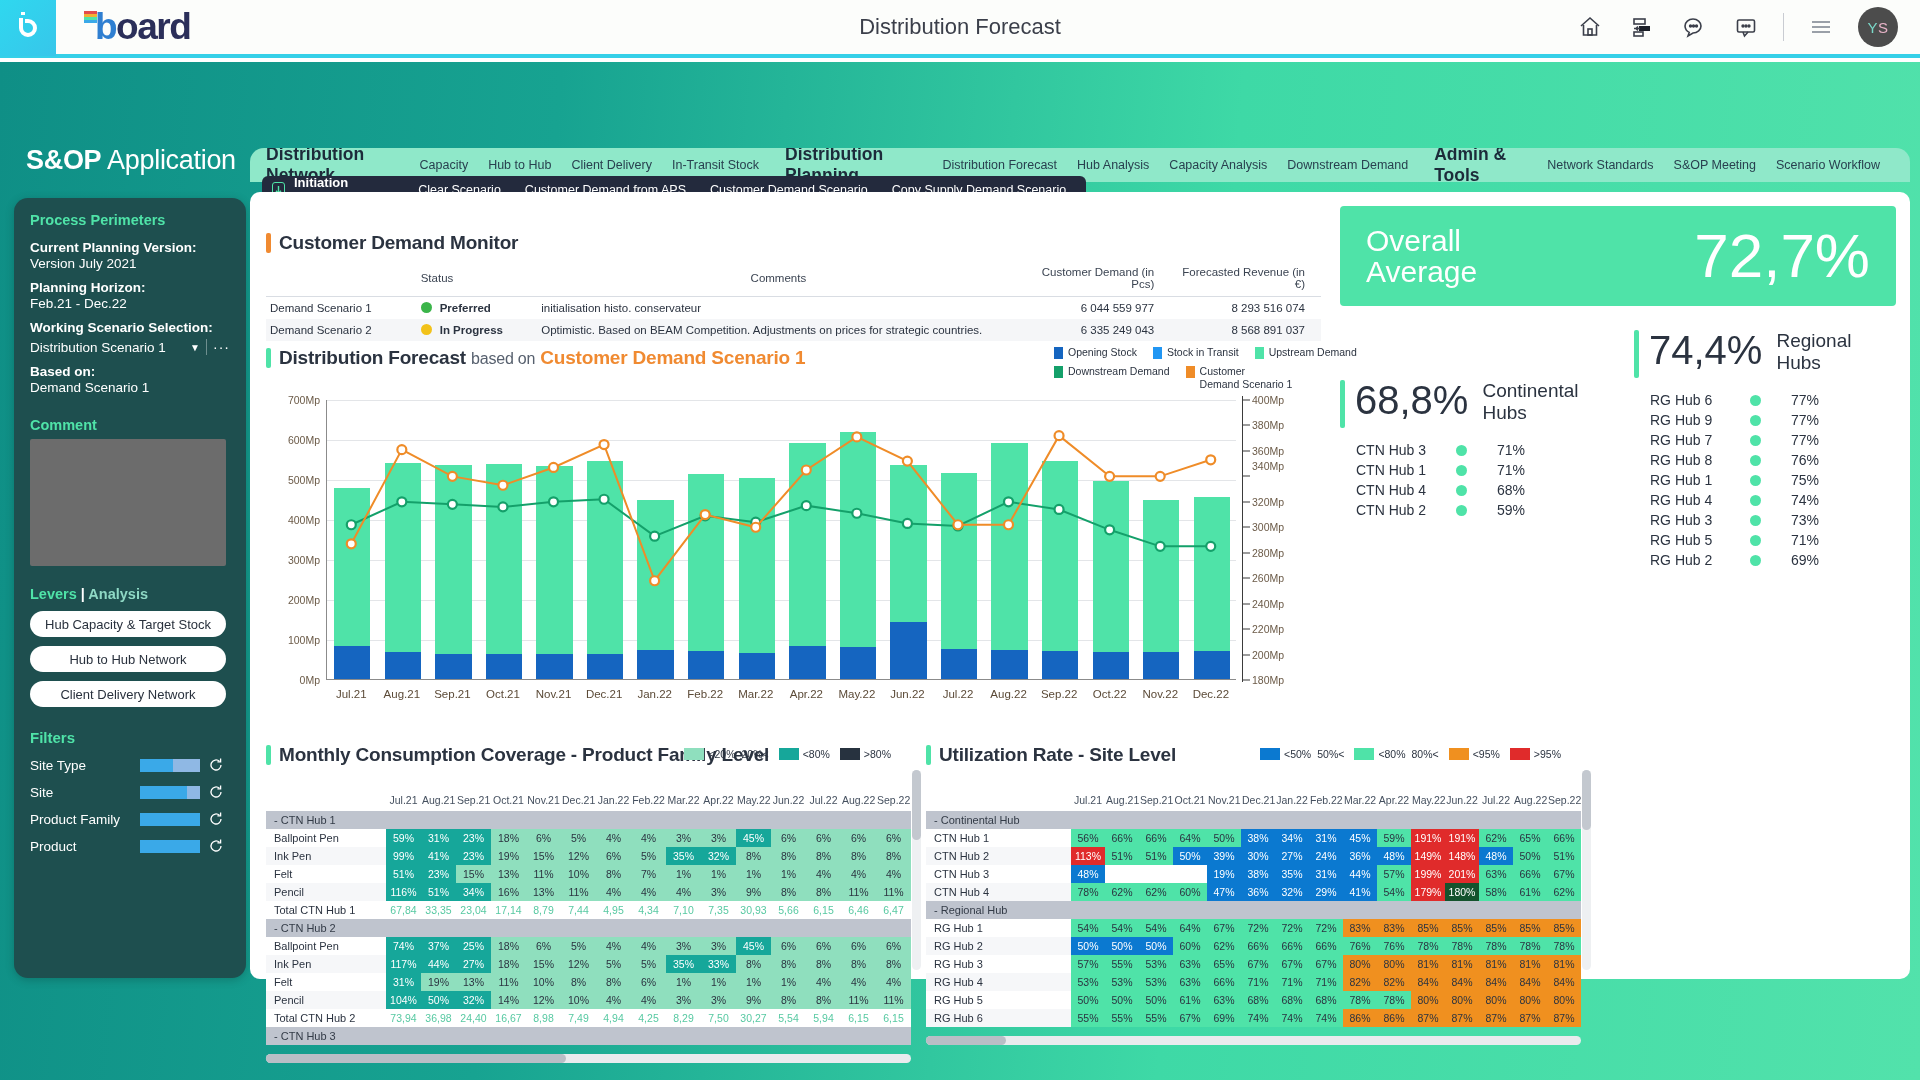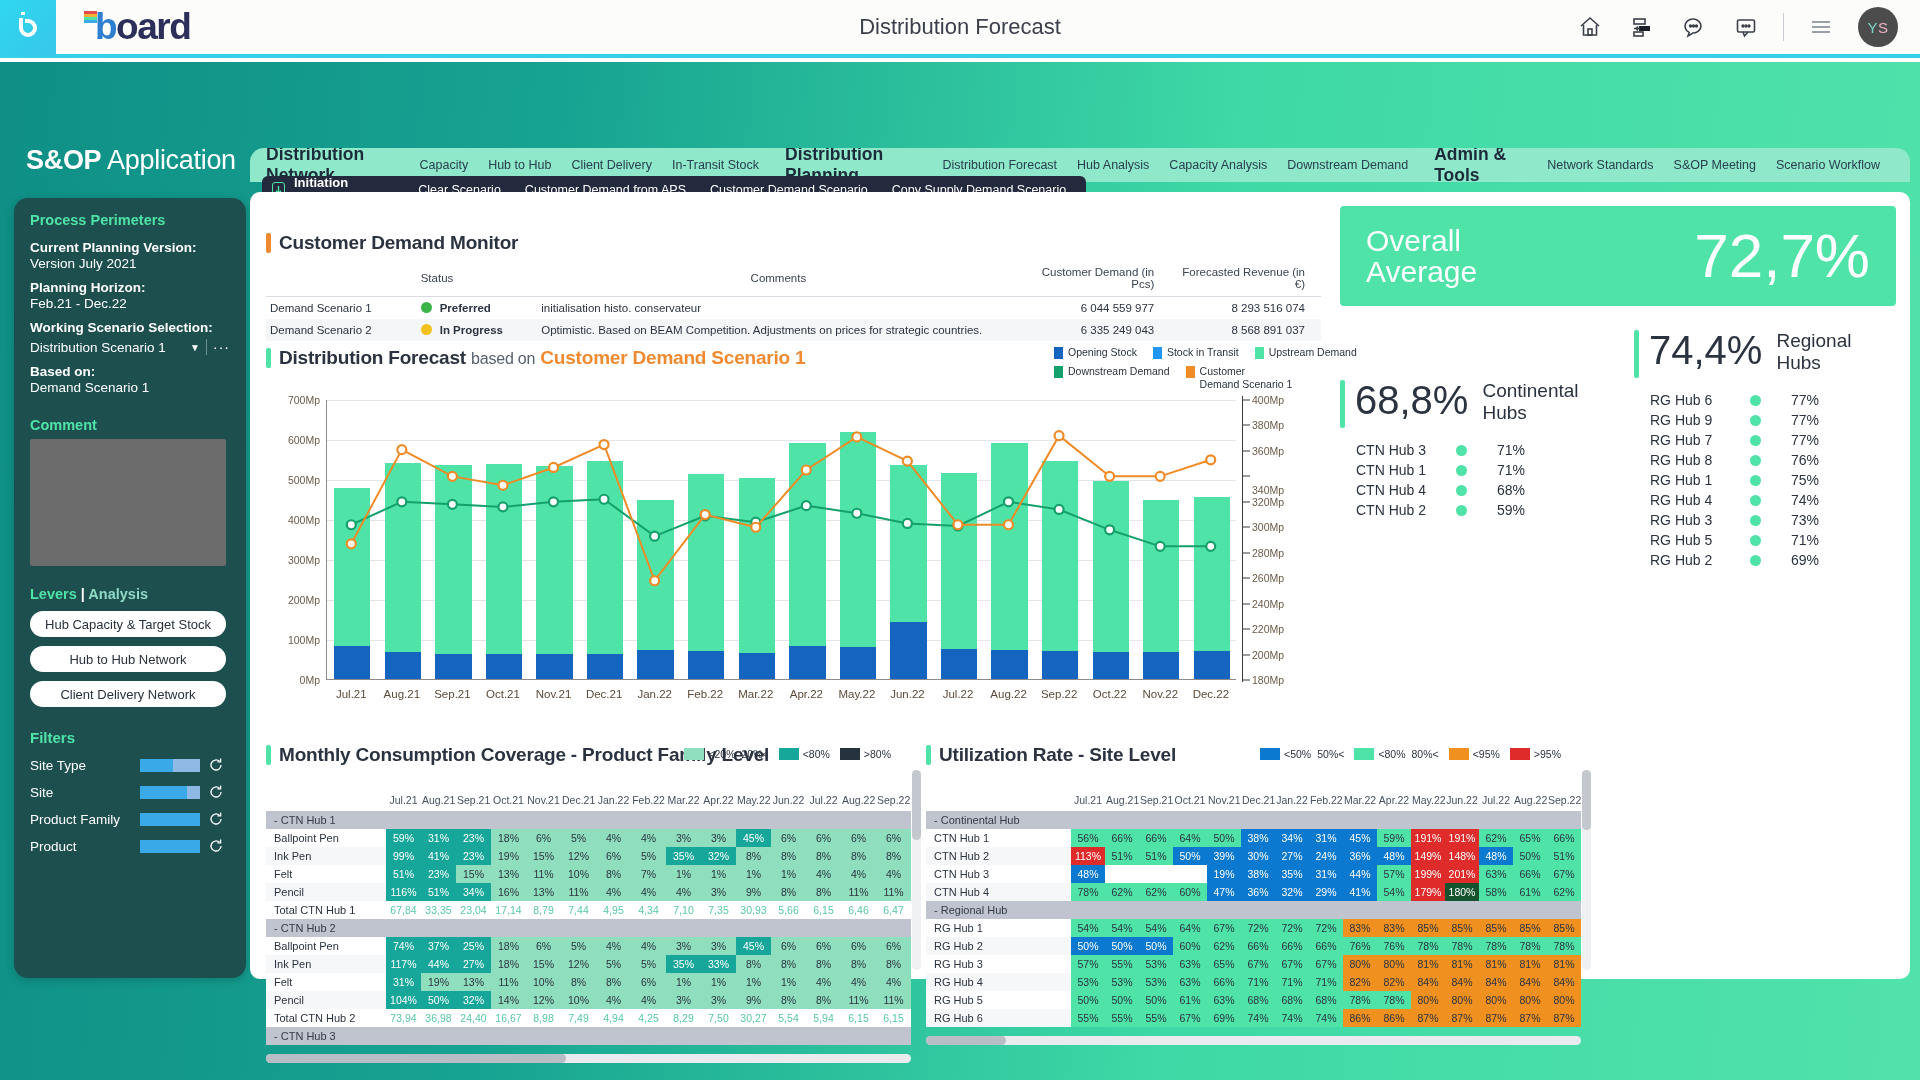--- a/index.html
+++ b/index.html
@@ -627,21 +627,21 @@
           <span style="top: 207.636px;">240Mp</span>
           <i style="top: 207.636px;"></i>
           <span style="top: 182.182px;">260Mp</span>
           <i style="top: 182.182px;"></i>
           <span style="top: 156.727px;">280Mp</span>
           <i style="top: 156.727px;"></i>
           <span style="top: 131.273px;">300Mp</span>
           <i style="top: 131.273px;"></i>
           <span style="top: 105.818px;">320Mp</span>
           <i style="top: 105.818px;"></i>
-          <span style="top: 94px;">340Mp</span>
+          <span style="top: 70px;">340Mp</span>
           <i style="top: 80.3636px;"></i>
           <span style="top: 54.9091px;">360Mp</span>
           <i style="top: 54.9091px;"></i>
           <span style="top: 29.4545px;">380Mp</span>
           <i style="top: 29.4545px;"></i>
           <span style="top: 4px;">400Mp</span>
           <i style="top: 4px;"></i>
         </div>
       <div class="xlabels" id="xlabels">
           <div>Jul.21</div>

